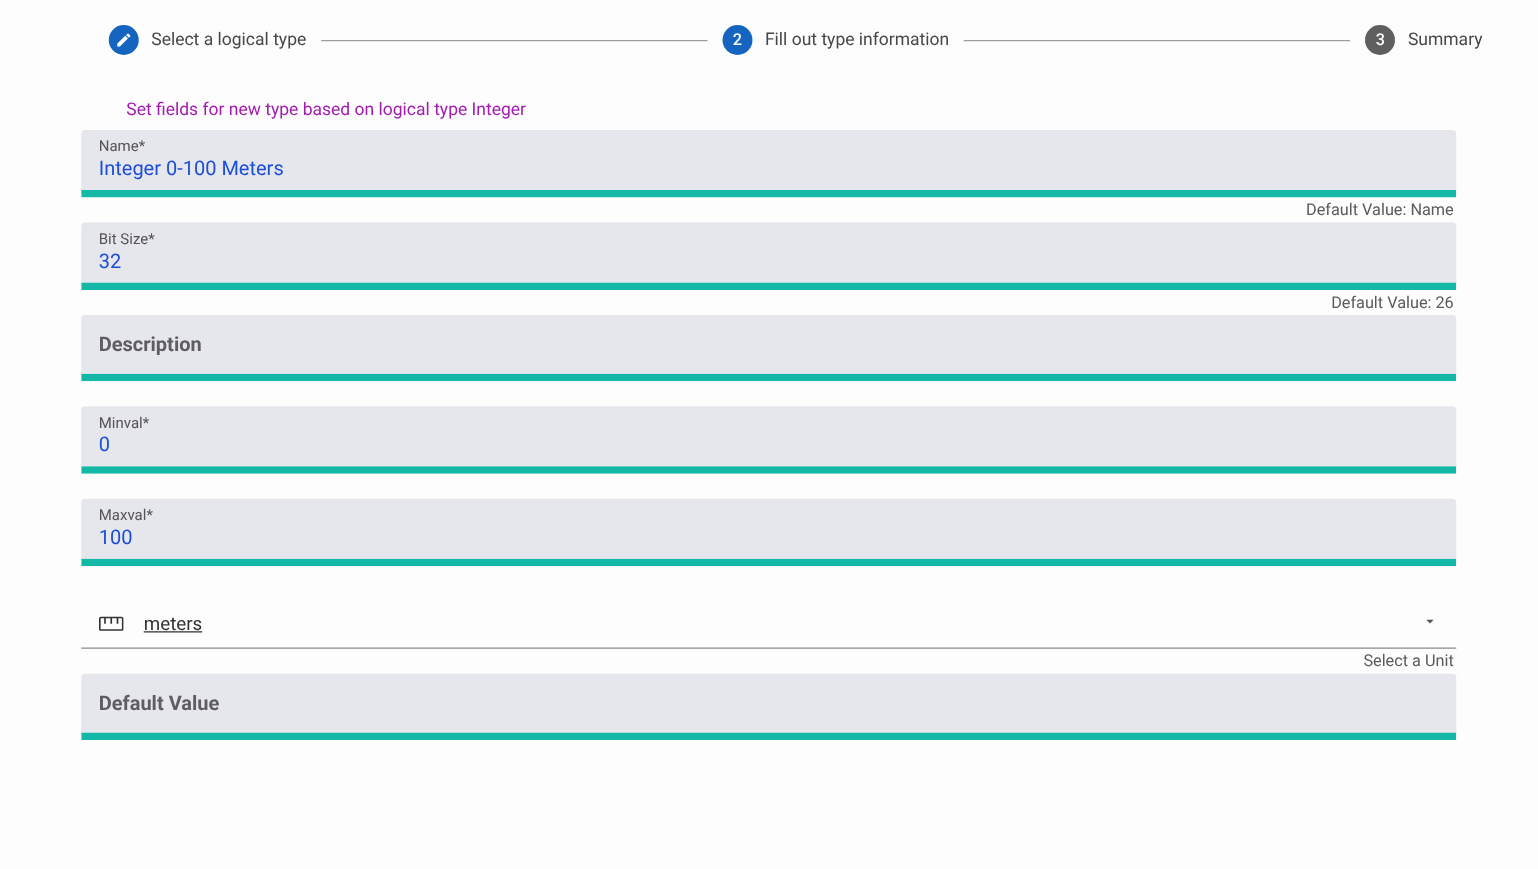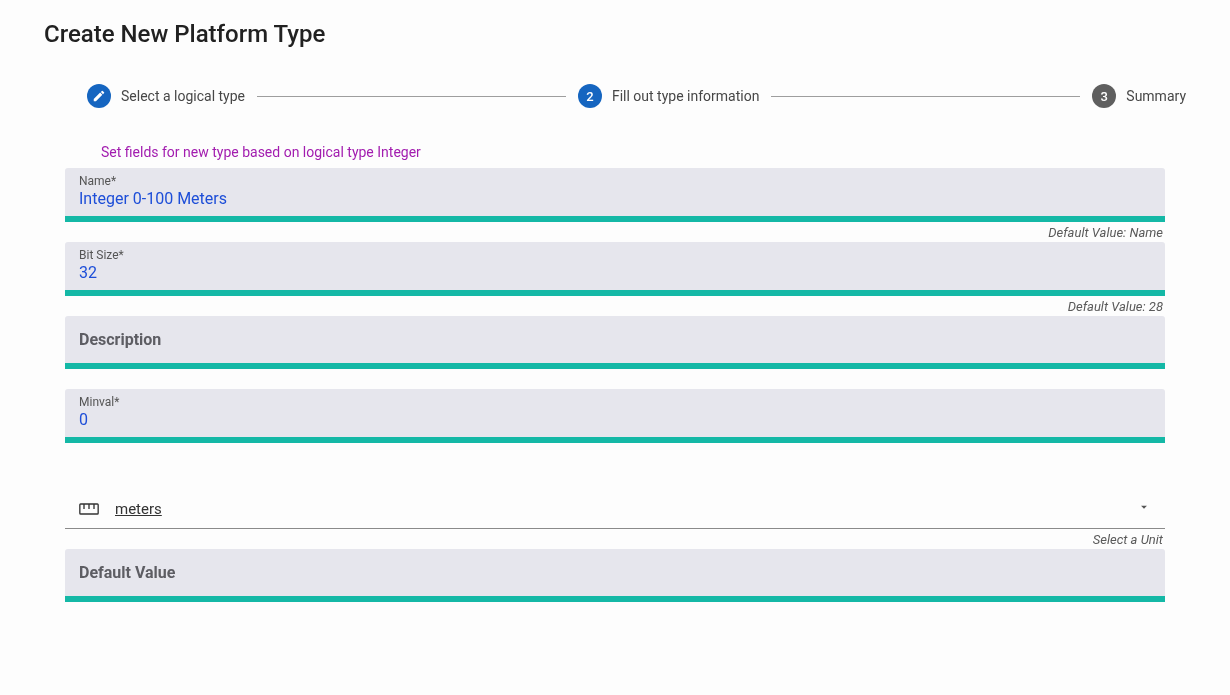--- a/index.html
+++ b/index.html
@@ -113,21 +113,20 @@
       font-size: 16px;
       color: #5d5d63;
       font-weight: bold;
     }
     .helper {
       font-size: 13px;
       color: #5a5a5a;
       text-align: right;
       padding: 3px 2px 17px 0;
       height: 20px;
-      font-style: italic;
     }
     .gap-after {
       margin-bottom: 10px;
     }
     .gap-after-big {
       margin-bottom: 20px;
     }
     
     .select-row {
       display: flex;
@@ -151,21 +150,20 @@
       flex-shrink: 0;
     }
     .ruler-icon svg {
       display: block;
     }
   </style>
 </head>
 <body>
 
 <div class="page">
-  <h1 class="page-title">Create New Platform Type</h1>
 
   <div class="stepper">
     <div class="step">
       <span class="step-circle done">
         <svg viewBox="0 0 24 24">
             <path d="M3 17.25V21h3.75l11-11.04-3.75-3.75L3 17.25zM20.71 7.04a1 1 0 0 0 0-1.41l-2.34-2.34a1 1 0 0 0-1.41 0l-1.83 1.83 3.75 3.75 1.83-1.83z"></path>
           </svg>
       </span>
       <span class="step-label">Select a logical type</span>
     </div>
@@ -187,32 +185,36 @@
     <div class="field">
       <div class="floating-label">Name*</div>
       <input class="value" type="text" value="Integer 0-100 Meters" style="">
     </div>
     <div class="helper">Default Value: Name</div>
 
     <div class="field">
       <div class="floating-label">Bit Size*</div>
       <input class="value" type="text" value="32" style="">
     </div>
-    <div class="helper">Default Value: 28</div>
+    <div class="helper">Default Value: 26</div>
 
     <div class="field placeholder-only gap-after-big">
       <span class="ph-text">Description</span>
     </div>
 
     <div class="field gap-after">
       <div class="floating-label">Minval*</div>
       <input class="value" type="text" value="0" style="">
     </div>
     <div style="height:10px"></div>
 
+    <div class="field">
+      <div class="floating-label">Maxval*</div>
+      <input class="value" type="text" value="100" style="">
+    </div>
     <div style="height:26px"></div>
 
     <div class="select-row">
       <span class="ruler-icon">
         <svg viewBox="0 0 24 14" width="20" height="14">
           <rect x="1" y="1" width="22" height="12" rx="1" fill="none" stroke="#333" stroke-width="1.6"></rect>
           <line x1="6" y1="1" x2="6" y2="7" stroke="#333" stroke-width="1.6"></line>
           <line x1="12" y1="1" x2="12" y2="7" stroke="#333" stroke-width="1.6"></line>
           <line x1="18" y1="1" x2="18" y2="7" stroke="#333" stroke-width="1.6"></line>
         </svg>

